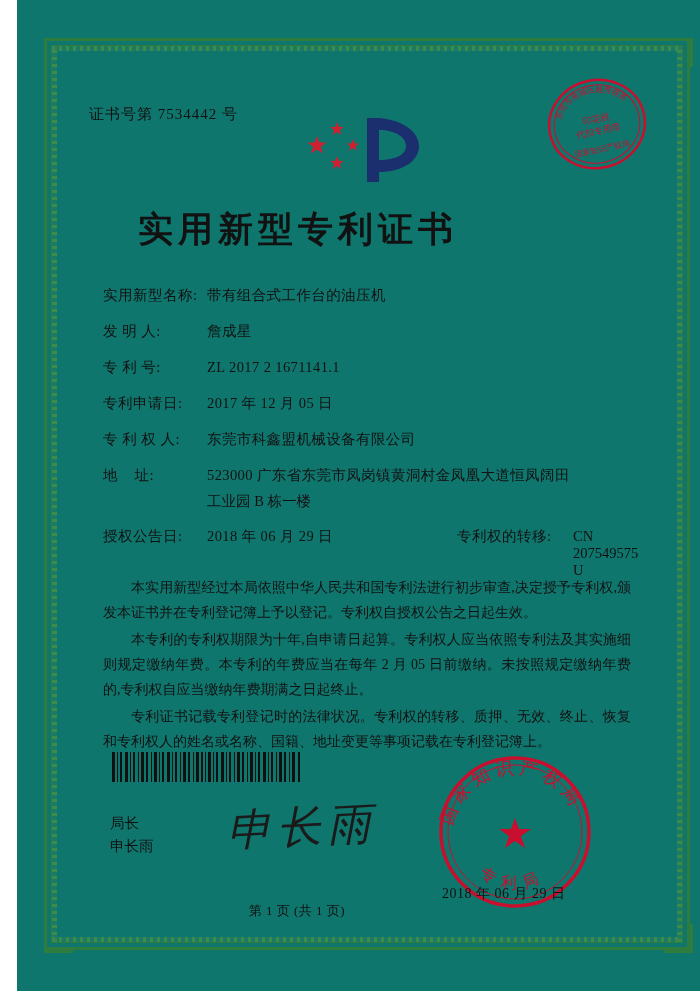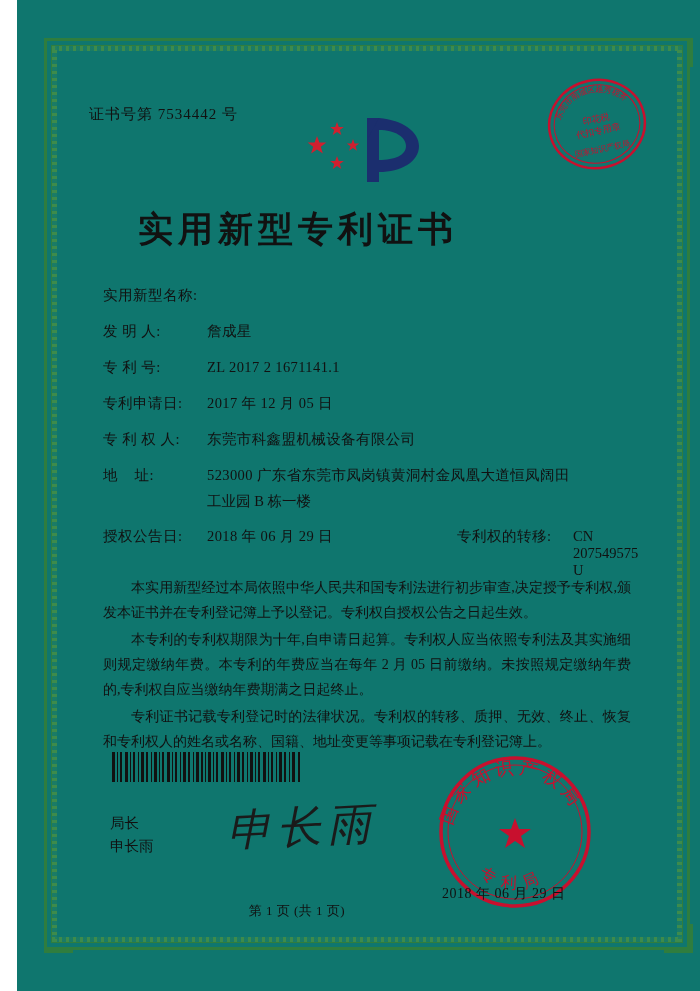--- a/index.html
+++ b/index.html
@@ -250,20 +250,21 @@
       </g>
     </svg>
   </div>
 
   <div class="main-title">实用新型专利证书</div>
 
   <div class="fields">
 
     <div class="field-row">
       <div class="field-label">实用新型名称:</div>
+      <div class="field-value">带有组合式工作台的油压机</div>
     </div>
 
     <div class="field-row">
       <div class="field-label">发 明 人:</div>
       <div class="field-value">詹成星</div>
     </div>
 
     <div class="field-row">
       <div class="field-label">专 利 号:</div>
       <div class="field-value">ZL 2017 2 1671141.1</div>

